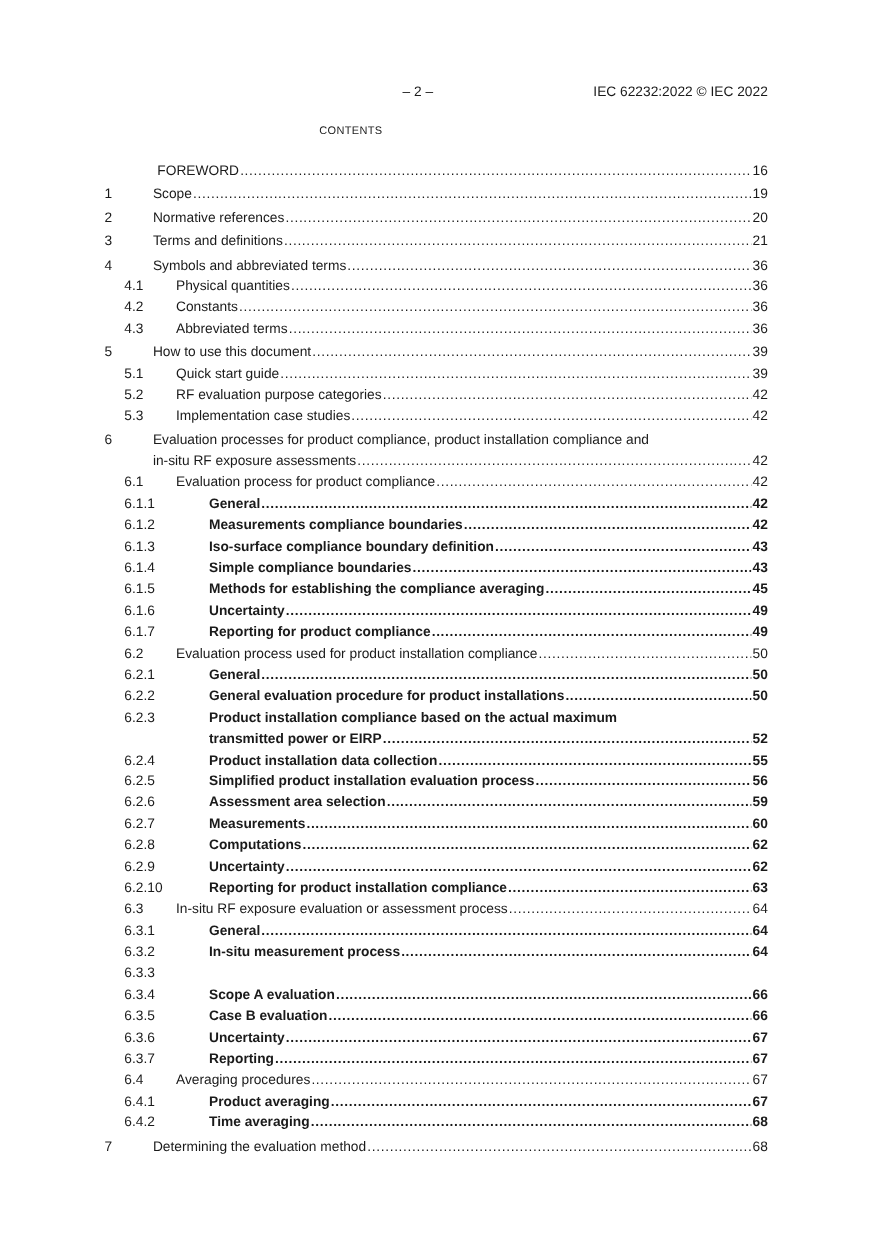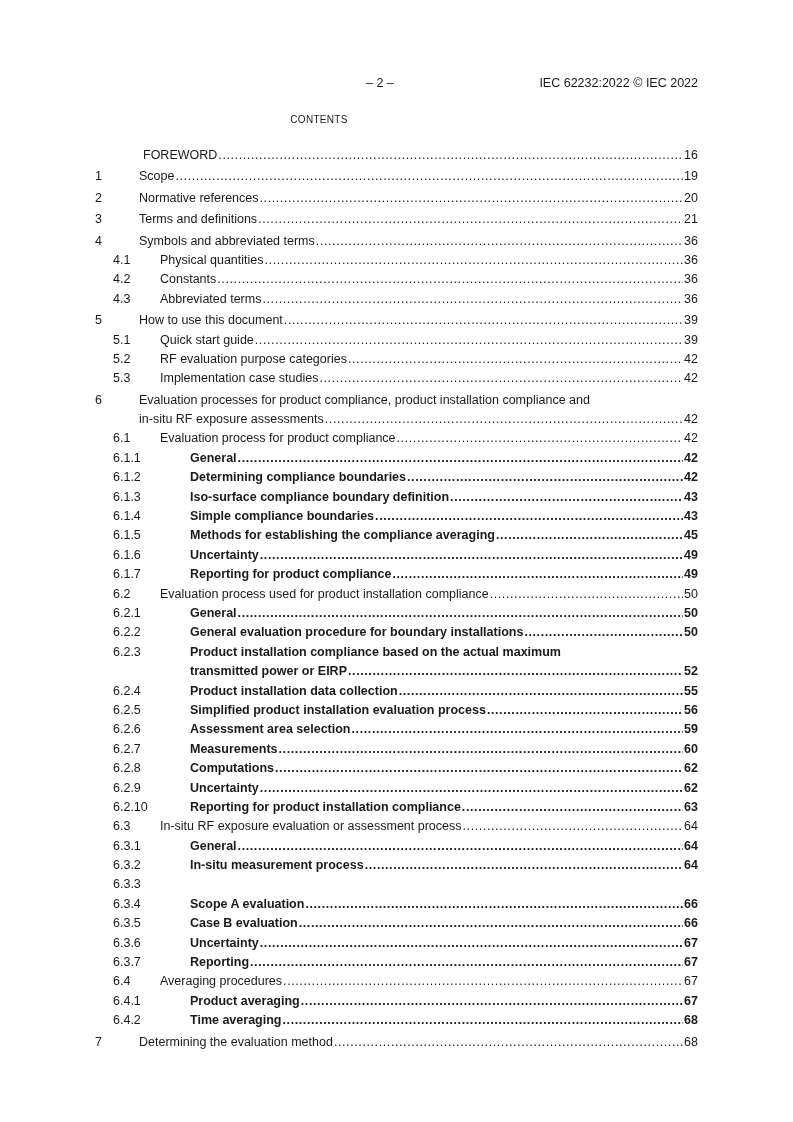--- a/index.html
+++ b/index.html
@@ -180,21 +180,21 @@
           <span class="label">General</span>
           <span class="dots"></span>
           <span class="pg">42</span>
         </div>
       </div>
     </div>
     <div class="row l2">
       <span class="num">6.1.2</span>
       <div class="txt">
         <div class="line">
-          <span class="label">Determining compliance boundaries</span>
+          <span class="label">Measurements compliance boundaries</span>
           <span class="dots"></span>
           <span class="pg">42</span>
         </div>
       </div>
     </div>
     <div class="row l2">
       <span class="num">6.1.3</span>
       <div class="txt">
         <div class="line">
           <span class="label">Iso-surface compliance boundary definition</span>
@@ -260,21 +260,21 @@
           <span class="label">General</span>
           <span class="dots"></span>
           <span class="pg">50</span>
         </div>
       </div>
     </div>
     <div class="row l2">
       <span class="num">6.2.2</span>
       <div class="txt">
         <div class="line">
-          <span class="label">General evaluation procedure for boundary installations</span>
+          <span class="label">General evaluation procedure for product installations</span>
           <span class="dots"></span>
           <span class="pg">50</span>
         </div>
       </div>
     </div>
     <div class="row l2 two">
       <span class="num">6.2.3</span>
       <div class="txt">
         <div class="label">Product installation compliance based on the actual maximum</div>
         <div class="line">

